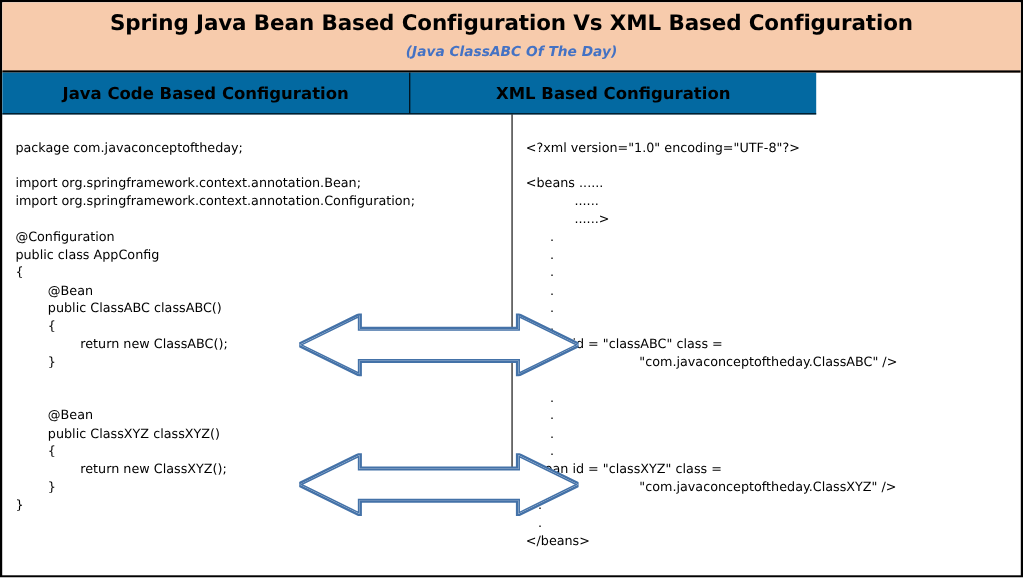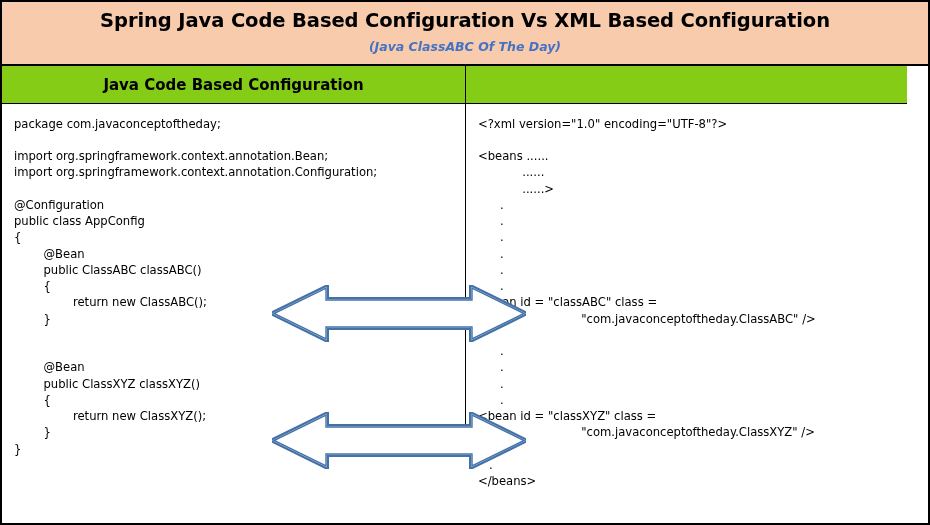--- a/index.html
+++ b/index.html
@@ -41,41 +41,41 @@
     font-size: 12.5px;
     font-weight: bold;
     font-style: italic;
     color: #4472c4;
     font-family: "DejaVu Sans", sans-serif;
   }
   
   #col-header-band {
     position: absolute;
     left: 0; top: 64px;
-    width: 905px;
+    width: 740px;
     height: 38px;
-    background: #84cc16;
+    background: #0369a1;
     border-bottom: 1.5px solid #000000;
     display: flex;
   }
   .col-header {
     display: flex;
     align-items: center;
     justify-content: center;
     font-size: 15px;
     font-weight: bold;
     color: #000000;
   }
   #col-header-java { width: 464px; border-right: 1.5px solid #000000; }
   #col-header-xml  { width: 462px; }
 
   
   #body-area {
     position: absolute;
-    left: 0; top: 92px;
+    left: 0; top: 102px;
     width: 926px;
     height: 338px;
     display: flex;
   }
   #java-col {
     width: 464px; height: 100%;
     border-right: 1.5px solid #000000;
     position: relative;
   }
   #xml-col {
@@ -107,26 +107,27 @@
   }
   #arrow-1 { left: 270px; top: 283px; width: 254px; height: 57px; }
   #arrow-2 { left: 270px; top: 410px; width: 254px; height: 57px; }
 </style>
 </head>
 <body>
 
 <div id="figure">
 
   <div id="title-band">
-    <div id="main-title">Spring Java Code Based Configuration Vs XML Based Configuration</div>
+    <div id="main-title">Spring Java Bean Based Configuration Vs XML Based Configuration</div>
     <div id="subtitle">(Java ClassABC Of The Day)</div>
   </div>
 
   <div id="col-header-band">
     <div class="col-header" id="col-header-java">Java Code Based Configuration</div>
+    <div class="col-header" id="col-header-xml">XML Based Configuration</div>
   </div>
 
   <div id="body-area">
     <div id="java-col">
       <pre class="code-block" id="java-code"><div class="code-line">package com.javaconceptoftheday;</div><div class="code-line">&nbsp;</div><div class="code-line">import org.springframework.context.annotation.Bean;</div><div class="code-line">import org.springframework.context.annotation.Configuration;</div><div class="code-line">&nbsp;</div><div class="code-line">@Configuration</div><div class="code-line">public class AppConfig</div><div class="code-line">{</div><div class="code-line">        @Bean</div><div class="code-line">        public ClassABC classABC()</div><div class="code-line">        {</div><div class="code-line">                return new ClassABC();</div><div class="code-line">        }</div><div class="code-line">&nbsp;</div><div class="code-line">&nbsp;</div><div class="code-line">        @Bean</div><div class="code-line">        public ClassXYZ classXYZ()</div><div class="code-line">        {</div><div class="code-line">                return new ClassXYZ();</div><div class="code-line">        }</div><div class="code-line">}</div></pre>
     </div>
     <div id="xml-col">
       <pre class="code-block" id="xml-code"><div class="code-line">&lt;?xml version="1.0" encoding="UTF-8"?&gt;</div><div class="code-line">&nbsp;</div><div class="code-line">&lt;beans ......</div><div class="dot-line">            ......</div><div class="dot-line">            ......&gt;</div><div class="dot-line">      .</div><div class="dot-line">      .</div><div class="dot-line">      .</div><div class="dot-line">      .</div><div class="dot-line">      .</div><div class="dot-line">      .</div><div class="code-line">&lt;bean id = "classABC" class =</div><div class="code-line">                            "com.javaconceptoftheday.ClassABC" /&gt;</div><div class="code-line">&nbsp;</div><div class="dot-line">      .</div><div class="dot-line">      .</div><div class="dot-line">      .</div><div class="dot-line">      .</div><div class="code-line">&lt;bean id = "classXYZ" class =</div><div class="code-line">                            "com.javaconceptoftheday.ClassXYZ" /&gt;</div><div class="dot-line">   .</div><div class="dot-line">   .</div><div class="code-line">&lt;/beans&gt;</div></pre>
     </div>
   </div>

